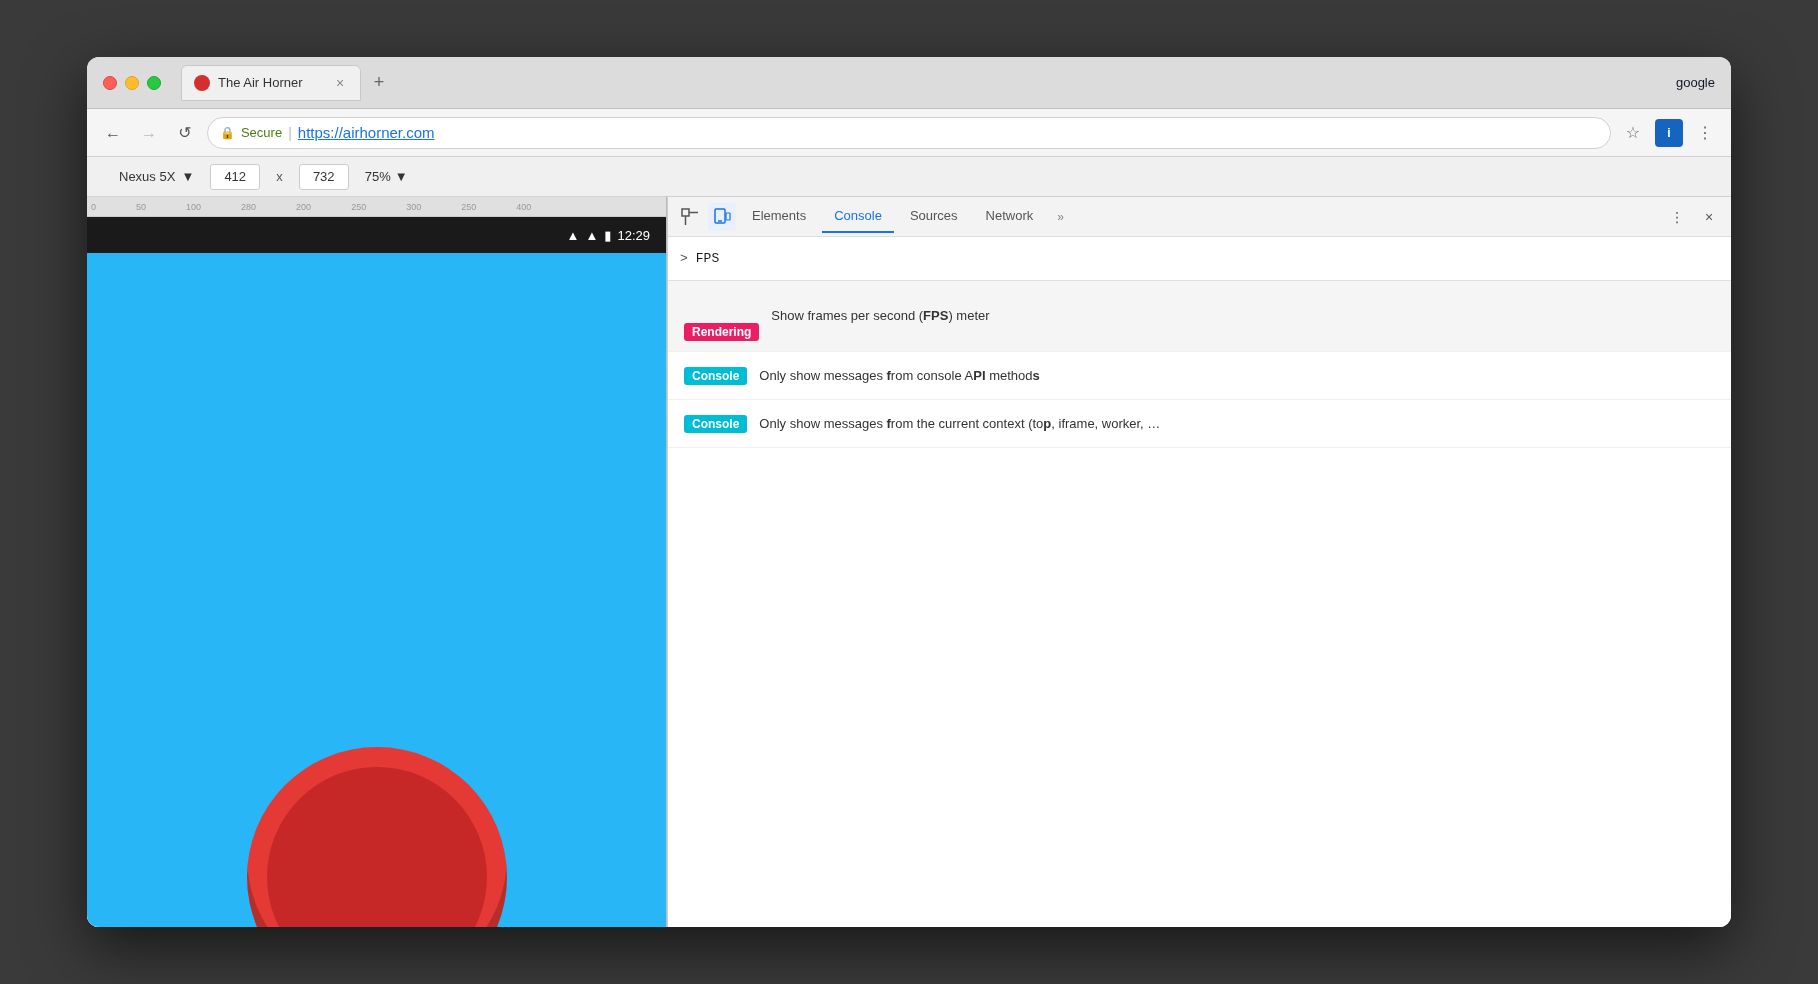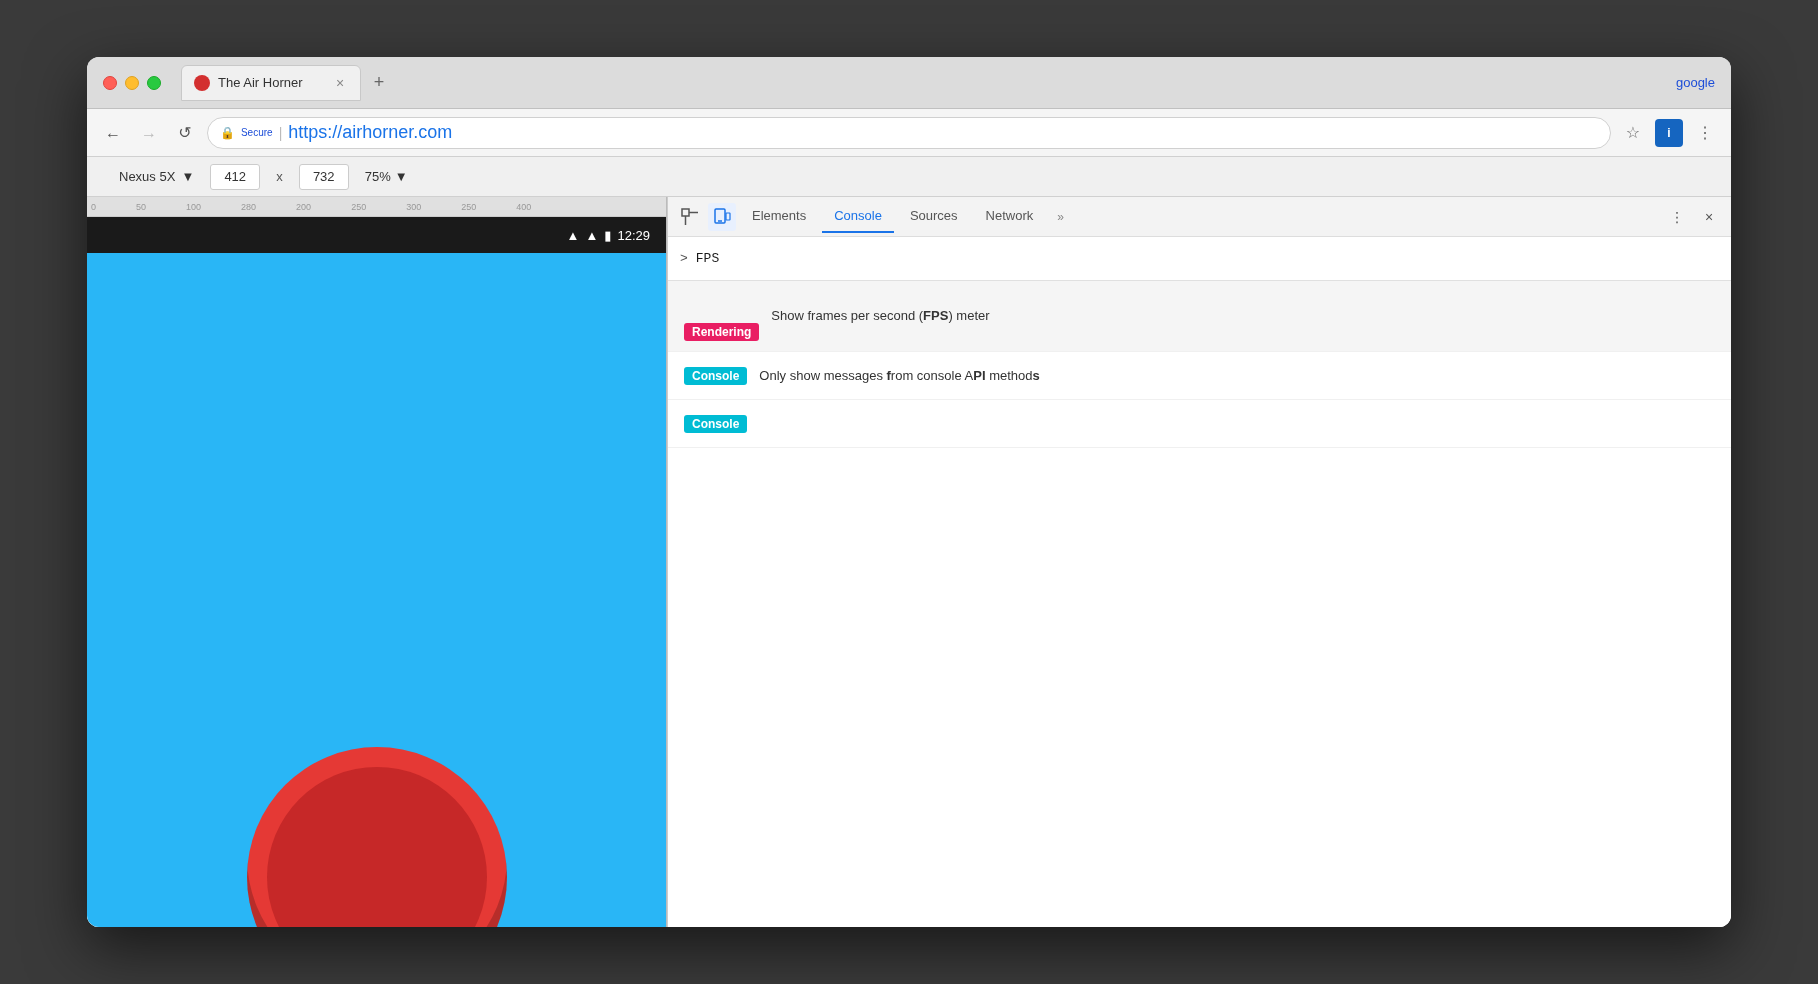--- a/index.html
+++ b/index.html
@@ -111,21 +111,21 @@
       color: #666;
       font-size: 18px;
       cursor: pointer;
       border-radius: 4px;
       margin-left: 4px;
     }
 
     .google-text {
       margin-left: auto;
       font-size: 13px;
-      color: #1d4ed8;
+      color: #0f172a;
     }
 
     
     .nav-bar {
       background: #f5f5f5;
       height: 48px;
       display: flex;
       align-items: center;
       padding: 0 12px;
       gap: 8px;
@@ -159,32 +159,33 @@
       font-size: 14px;
       color: #333;
     }
 
     .secure-icon {
       color: #1a8a1a;
       font-size: 12px;
     }
 
     .secure-text {
-      color: #1d4ed8;
-      font-size: 10px;
+      color: #4d7c0f;
+      font-size: 13px;
       font-weight: 500;
     }
 
     .url-separator {
       color: #bbb;
     }
 
     .url-text {
       color: #1a73e8;
-      font-size: 18px;
+      font-size: 15px;
+      text-decoration: underline;
     }
 
     .bookmark-icon, .extension-icon, .menu-icon {
       width: 28px;
       height: 28px;
       display: flex;
       align-items: center;
       justify-content: center;
       cursor: pointer;
       border-radius: 4px;
@@ -612,19 +613,20 @@
           </div>
 
 
           <div class="autocomplete-item">
             <span class="tag-badge tag-console">Console</span>
             <span class="autocomplete-text">Only show messages <strong>f</strong>rom console A<strong>PI</strong> method<strong>s</strong></span>
           </div>
 
           <div class="autocomplete-item">
             <span class="tag-badge tag-console">Console</span>
+            <span class="autocomplete-text">Only show messages <strong>f</strong>rom the current context (to<strong>p</strong>, iframe, worker, …</span>
           </div>
         </div>
       </div>
     </div>
 
   </div>
 </div>
 
 </body></html>

